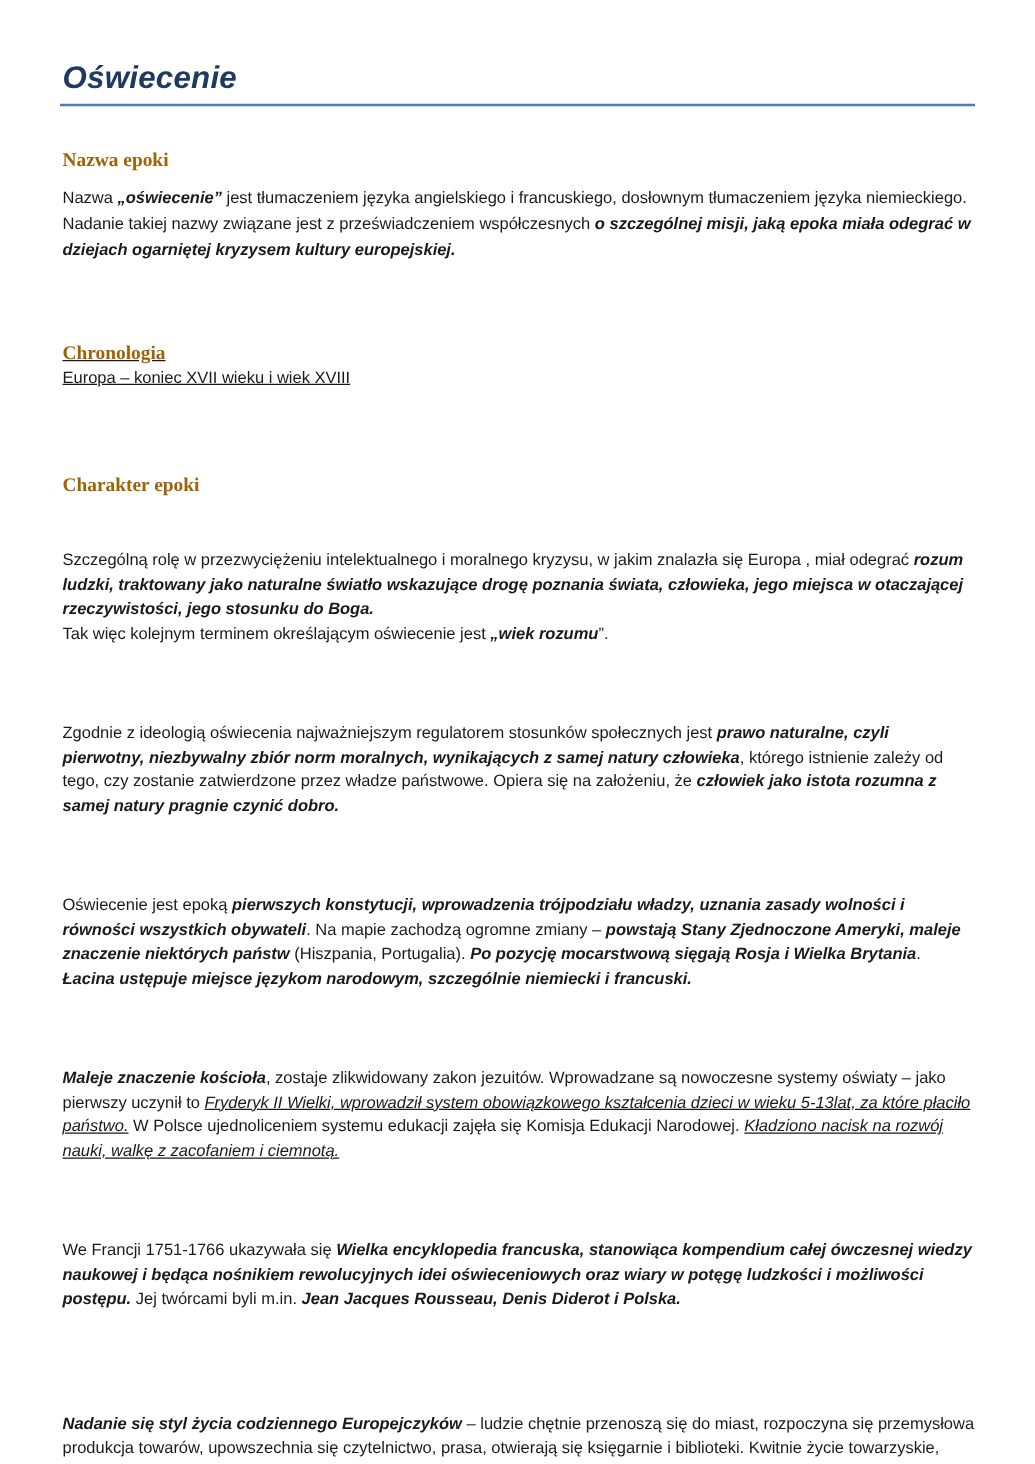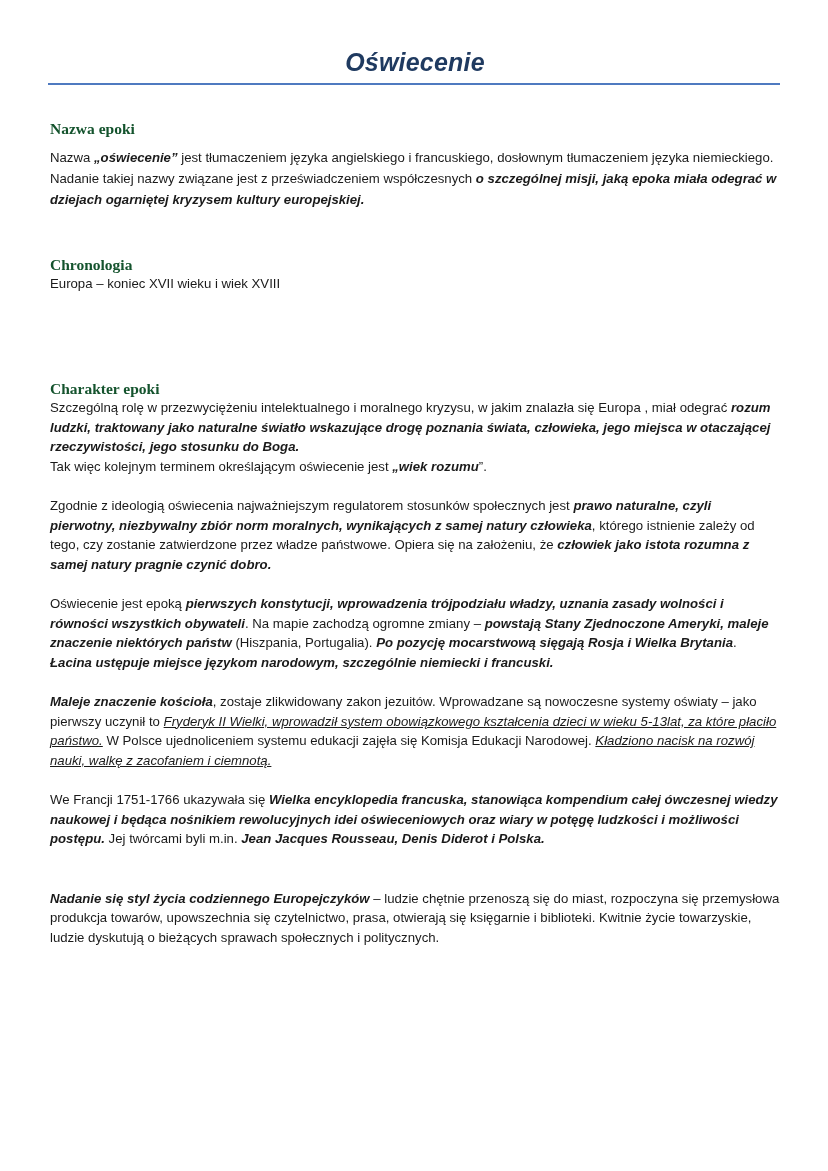--- a/index.html
+++ b/index.html
@@ -4,35 +4,35 @@
   <style>
     html, body { margin: 0; padding: 0; background: #ffffff; }
     body {
       width: 828px; height: 1171px; position: relative; overflow: hidden;
       font-family: "Liberation Sans", sans-serif; color: #1a1a1a;
     }
     .page { position: absolute; left: 50px; top: 48px; width: 730px; }
     .title {
       font-family: "Liberation Sans", sans-serif;
       font-style: italic; font-weight: bold; font-size: 25px;
-      color: #1f3a60; margin: 0; padding-bottom: 6px; letter-spacing: 0.2px; text-align: center;
+      color: #1f3a60; margin: 0; padding-bottom: 6px; letter-spacing: 0.2px;
     }
     .rule { height: 2px; background: #4f7ac0; margin-left: -2px; width: 732px; }
     .heading {
       font-family: "Liberation Serif", serif; font-weight: bold;
-      font-size: 15.5px; color: #14532d; margin: 0;
+      font-size: 15.5px; color: #a16207; margin: 0;
     }
     p { margin: 0; font-size: 13.2px; line-height: 21px; }
     .bi { font-weight: bold; font-style: italic; }
     .u { text-decoration: underline; font-style: italic; }
     .s-name { position: absolute; top: 72px; width: 730px; }
-    .s-chrono { position: absolute; top: 208px; width: 730px; }
+    .s-chrono { position: absolute; top: 226px; width: 730px; text-decoration: underline; }
     .s-char { position: absolute; top: 332px; width: 730px; }
     .gap { height: 20px; }
-    .tight p { line-height: 19.5px; }
+    .tight p { line-height: 19.5px; margin-top: 40px; }
   </style>
 </head>
 <body>
 
 <div class="page">
   <h1 class="title">Oświecenie</h1>
   <div class="rule"></div>
 
   <section class="s-name">
     <h2 class="heading">Nazwa epoki</h2>

